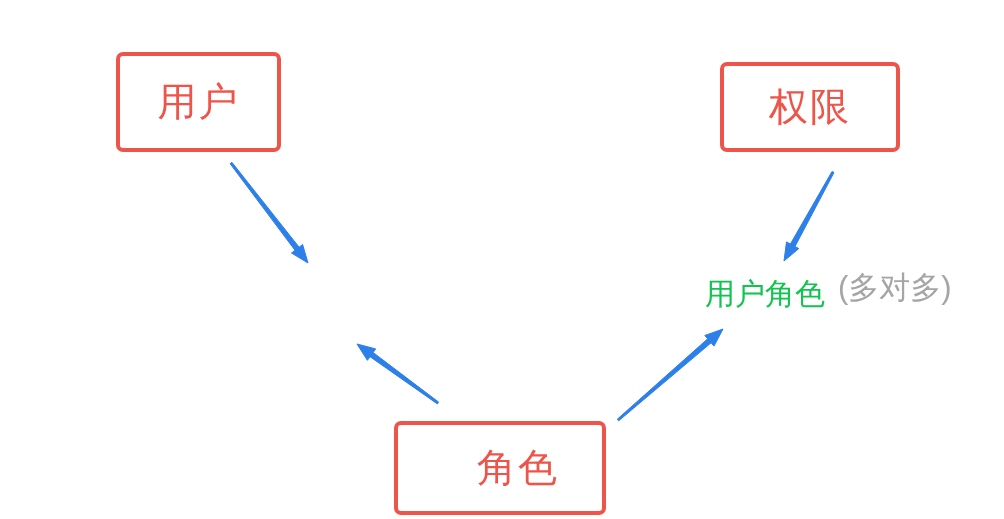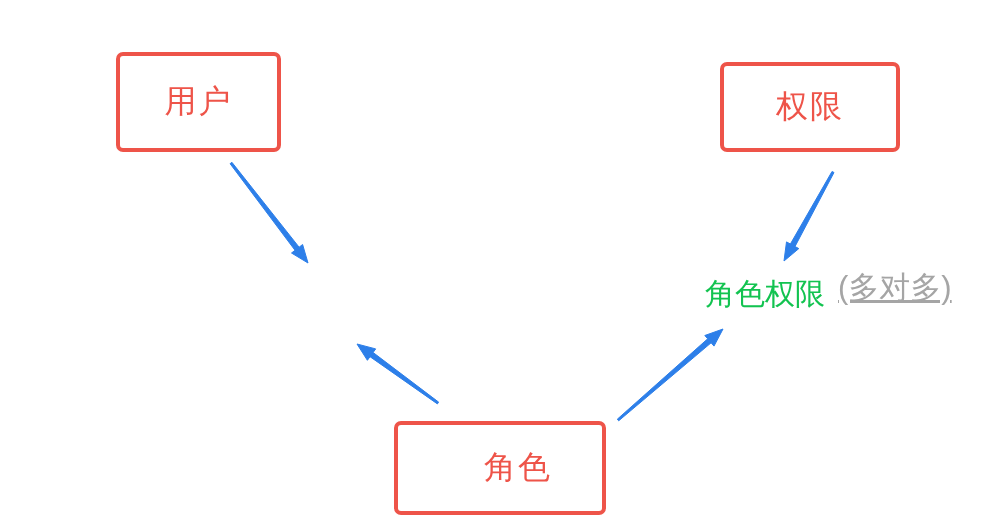--- a/index.html
+++ b/index.html
@@ -27,38 +27,38 @@
   }
   .node {
     position: absolute;
     border: 4px solid var(--red);
     border-radius: 7px;
     background: var(--bg);
     color: var(--red);
     display: flex;
     align-items: center;
     justify-content: center;
-    font-size: 32px;
+    font-size: 39px;
     letter-spacing: 2px;
   }
   .node-user        { left: 116px; top: 52px;  width: 165px; height: 100px; }
   .node-permission  { left: 720px; top: 62px;  width: 180px; height: 90px;  }
   .node-role        { left: 394px; top: 421px; width: 212px; height: 94px; padding-left: 36px;  }
   .diagram-label {
     position: absolute;
     font-size: 30px;
     white-space: nowrap;
     line-height: 1.1;
   }
   .label-green { color: var(--green); }
   .label-gray  { color: var(--gray); }
   .label-left-note       { left: 127px; top: 265px; font-size: 31px; }
   .label-user-role       { left: 248px; top: 292px; }
   .label-role-permission { left: 705px; top: 277px; }
-  .label-right-note      { left: 838px; top: 271px; font-size: 31px; text-decoration: underline; }
+  .label-right-note      { left: 838px; top: 271px; font-size: 31px; }
 </style>
 </head>
 <body>
 
 <div class="canvas">
 
   <svg class="arrows-layer" viewBox="0 0 1004 519" xmlns="http://www.w3.org/2000/svg">
       <polygon points="230.1,163.7 295.0,250.3 291.5,253.0 308.0,263.0 302.6,244.5 299.1,247.2 231.9,162.3" fill="#2d7fe9" stroke="#2d7fe9" stroke-width="1" stroke-linejoin="round"></polygon>
       <polygon points="832.0,171.5 790.4,244.0 786.5,241.9 784.0,261.0 798.8,248.6 795.0,246.5 834.0,172.5" fill="#2d7fe9" stroke="#2d7fe9" stroke-width="1" stroke-linejoin="round"></polygon>
       <polygon points="438.6,402.1 373.1,352.5 375.7,348.9 357.0,344.0 367.4,360.3 370.0,356.7 437.4,403.9" fill="#2d7fe9" stroke="#2d7fe9" stroke-width="1" stroke-linejoin="round"></polygon>
@@ -72,17 +72,17 @@
   <div class="node node-permission">
     <span>权限</span>
   </div>
 
   <div class="node node-role">
     <span>角色</span>
   </div>
 
 
 
-  <div class="diagram-label label-green label-role-permission">角色权限</div>
+  <div class="diagram-label label-green label-role-permission">用户角色</div>
 
   <div class="diagram-label label-gray label-right-note">(多对多)</div>
 
 </div>
 
 </body></html>

